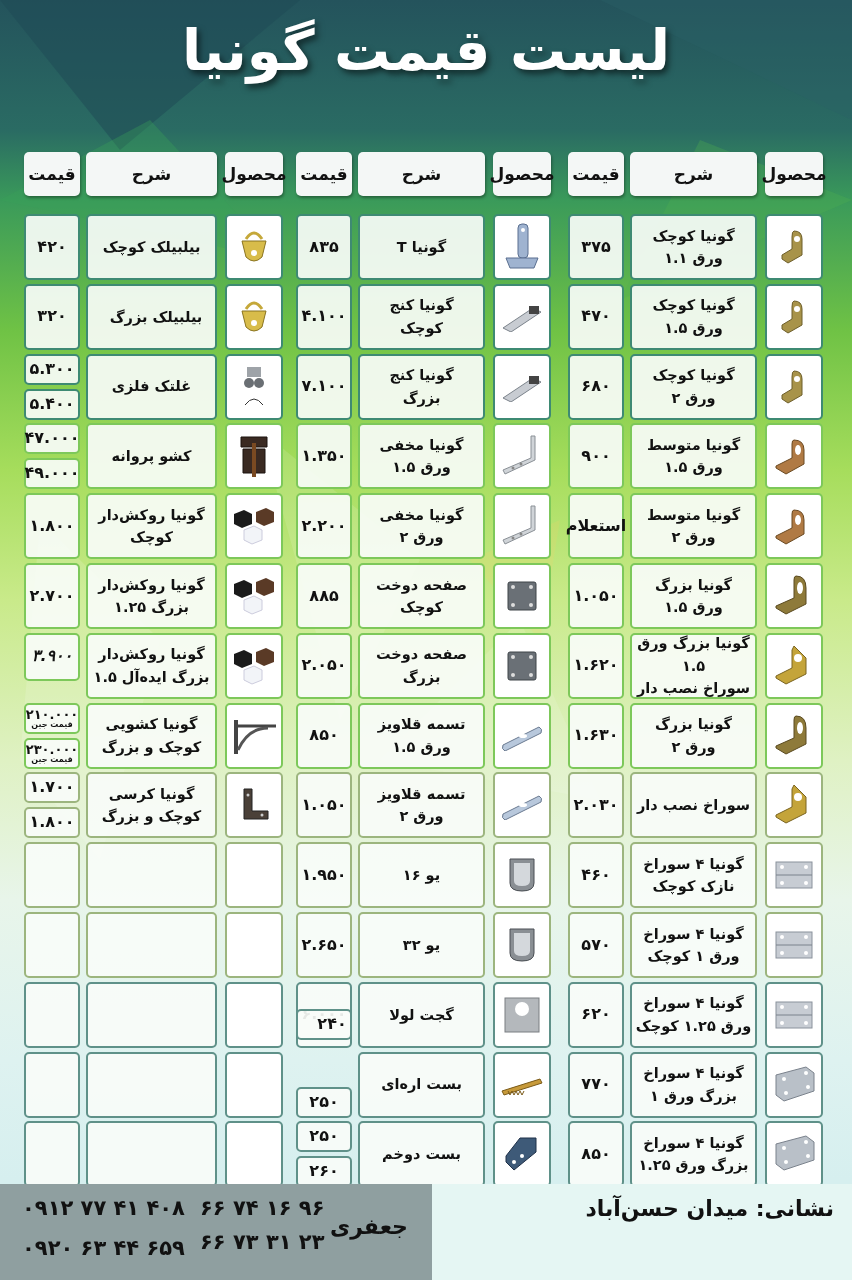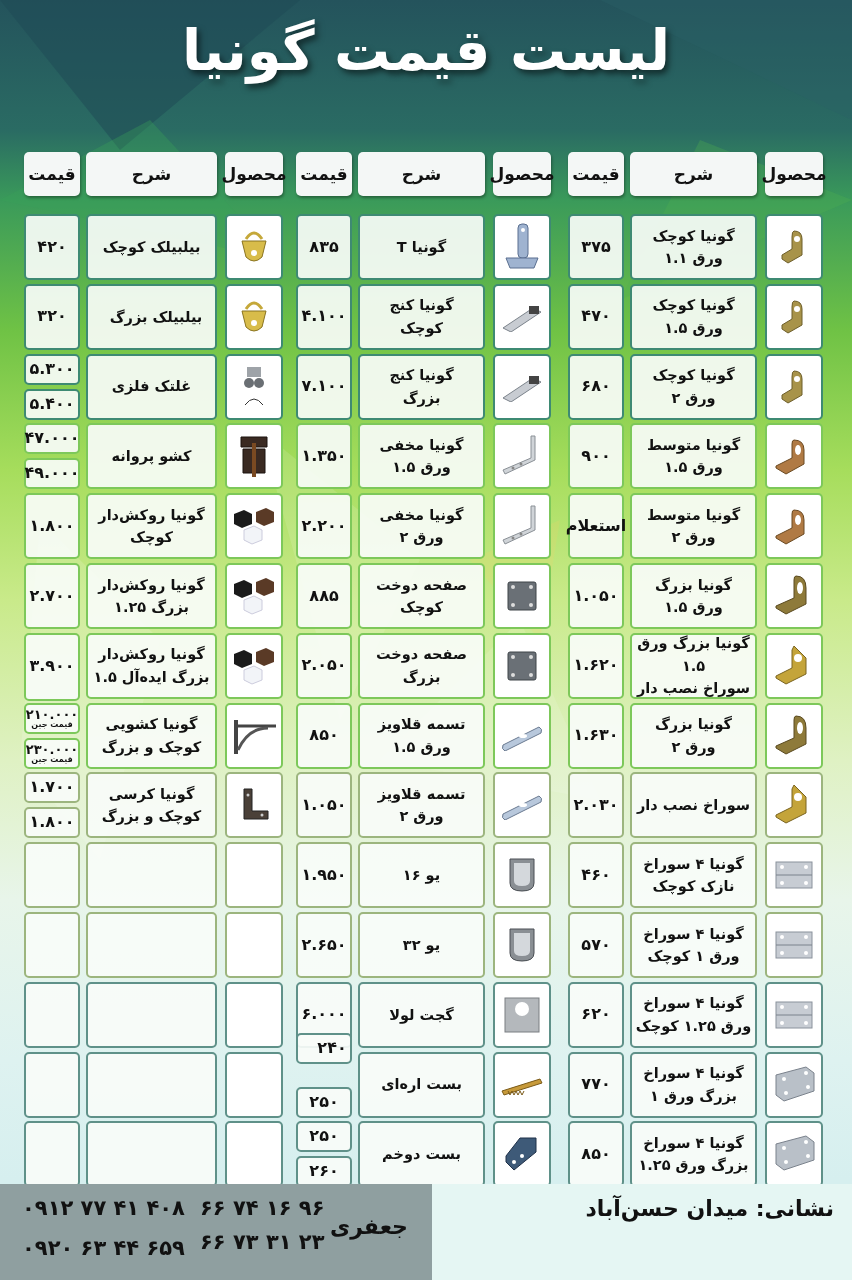--- a/index.html
+++ b/index.html
@@ -472,21 +472,21 @@
       <div>گجت لولا</div>
     </div>
     <div class="cell img b-slate" style="left: 469px; top: 829.8px; width: 58px; height: 66px;">
       <span class="icon">
         <svg width="40" height="40" viewBox="0 0 40 40">
           <rect x="3" y="3" width="34" height="34" fill="#b4b8bc" stroke="#7a7e82"></rect>
           <circle cx="20" cy="14" r="7" fill="#fff"></circle>
         </svg>
       </span>
     </div>
-    <div class="cell price b-slate" style="left: 272px; top: 881px; width: 56px; height: 31px; padding-left: 16px;">
+    <div class="cell price b-slate" style="left: 272px; top: 857px; width: 56px; height: 31px; padding-left: 16px;">
       <span>۲۴۰</span>
     </div>
     <div class="cell price b-slate" style="left: 272px; top: 934.6px; width: 56px; height: 31px;">
       <span>۲۵۰</span>
     </div>
     <div class="cell desc b-slate" style="left: 334px; top: 899.6px; width: 127px; height: 66px; flex-direction: column;">
       <div>بست اره‌ای</div>
     </div>
     <div class="cell img b-slate" style="left: 469px; top: 899.6px; width: 58px; height: 66px;">
       <span class="icon">
@@ -608,21 +608,21 @@
     </div>
     <div class="cell img b-lgreen" style="left: 201px; top: 411px; width: 58px; height: 66px;">
       <span class="icon">
         <svg width="48" height="40" viewBox="0 0 48 40">
           <path d="M4 8 l10-4 8 4 v10 l-10 4 -8-4z" fill="#1a1a1a"></path>
           <path d="M26 6 l10-4 8 4 v10 l-10 4 -8-4z" fill="#5a3a26"></path>
           <path d="M14 24 l10-4 8 4 v10 l-10 4 -8-4z" fill="#f2f4f8" stroke="#ccd"></path>
         </svg>
       </span>
     </div>
-    <div class="cell price b-lgreen" style="left: 0px; top: 480.8px; width: 56px; height: 68px;">
+    <div class="cell price b-lgreen" style="left: 0px; top: 480.8px; width: 56px; height: 48px; font-style: italic;">
       <span>۳.۹۰۰</span>
     </div>
     <div class="cell desc b-lgreen" style="left: 62px; top: 480.8px; width: 131px; height: 66px; flex-direction: column;">
       <div>گونیا روکش‌دار</div>
       <div>بزرگ ایده‌آل ۱.۵</div>
     </div>
     <div class="cell img b-lgreen" style="left: 201px; top: 480.8px; width: 58px; height: 66px;">
       <span class="icon">
         <svg width="48" height="40" viewBox="0 0 48 40">
           <path d="M4 8 l10-4 8 4 v10 l-10 4 -8-4z" fill="#1a1a1a"></path>

